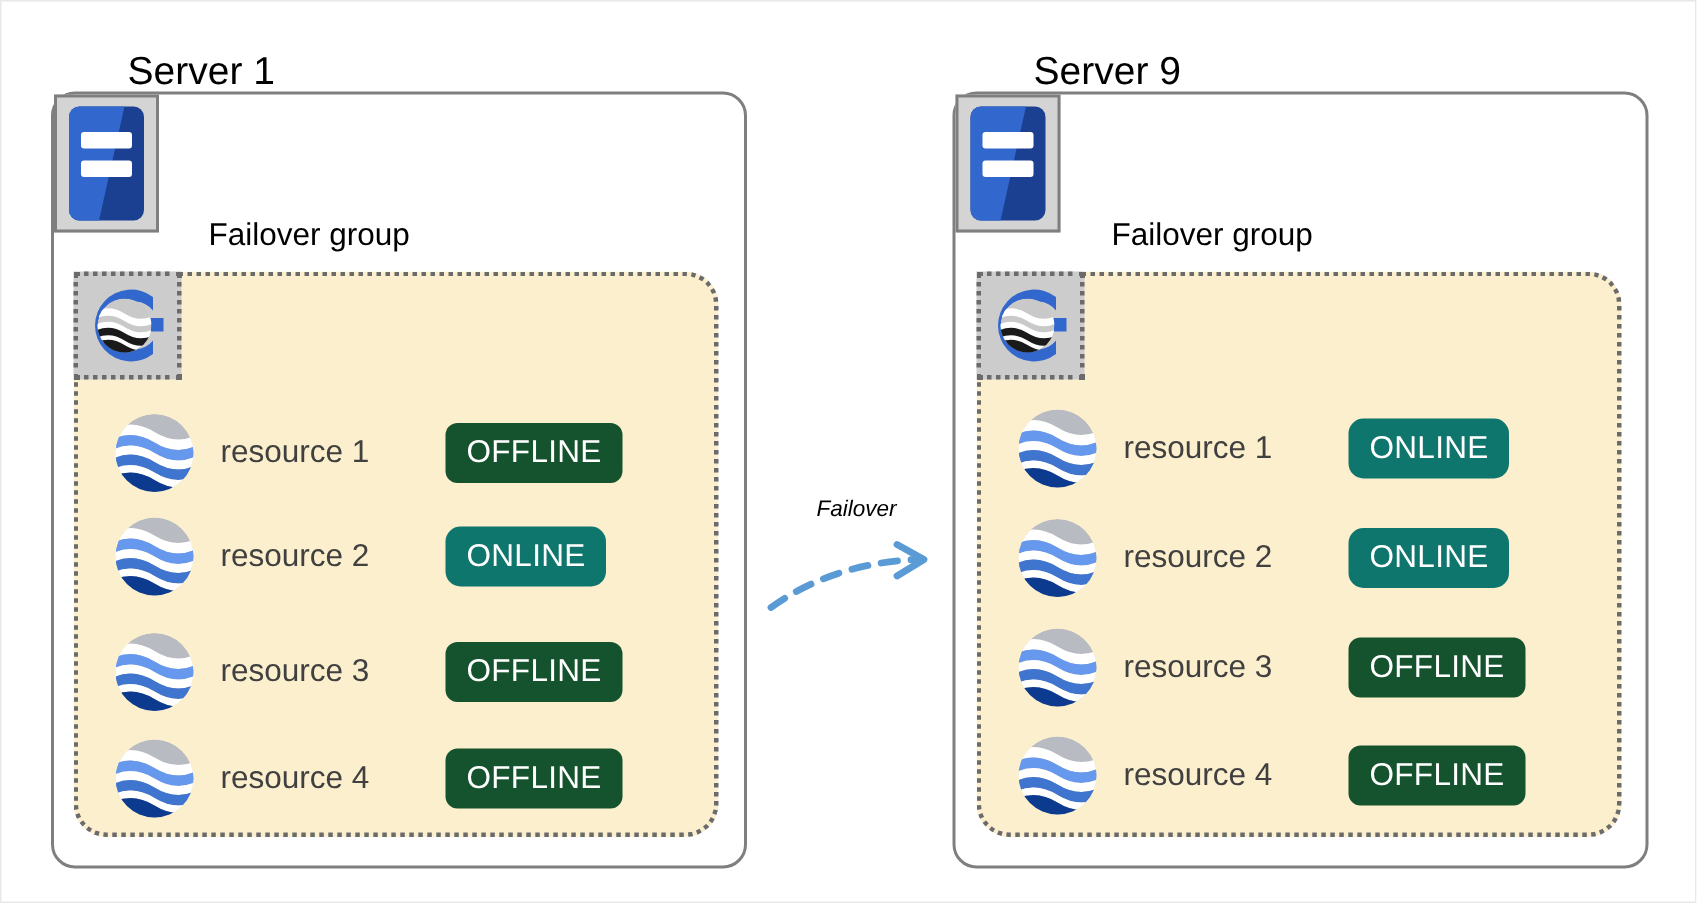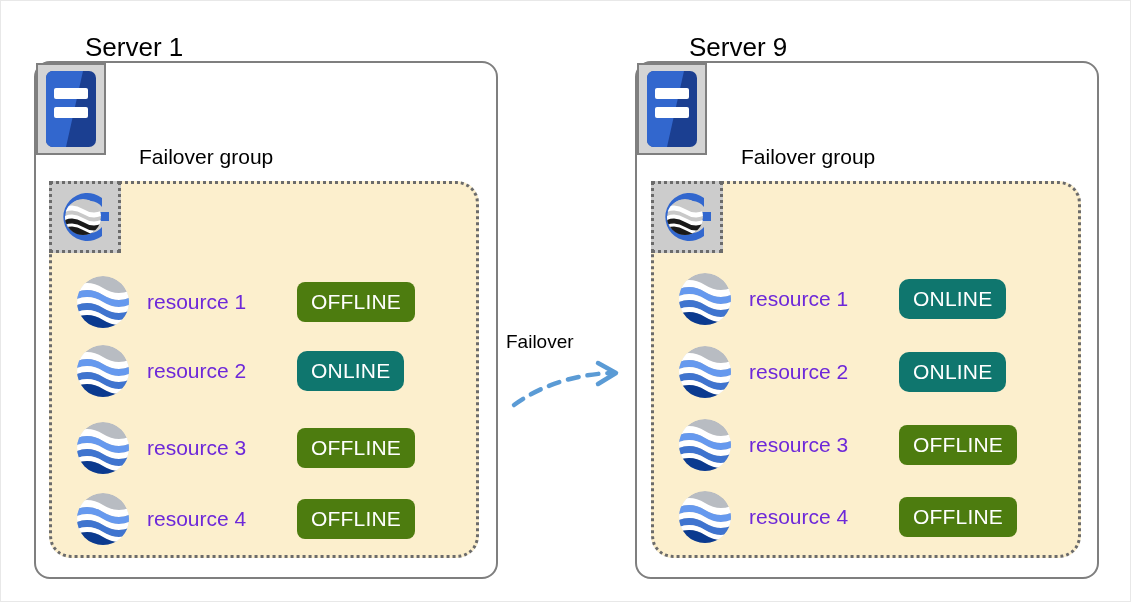--- a/index.html
+++ b/index.html
@@ -79,55 +79,57 @@
     height: 56px;
   }
   .res-icon {
     width: 56px;
     height: 56px;
     flex: 0 0 56px;
   }
   .res-icon svg { display: block; }
   .res-label {
     font-size: 21px;
-    color: #6d28d9;
+    color: #404040;
     white-space: nowrap;
     margin-left: 16px;
     width: 150px;
   }
   .badge {
     display: inline-flex;
     align-items: center;
     justify-content: center;
     height: 40px;
     padding: 0 14px;
     border-radius: 8px;
     color: #ffffff;
     font-size: 21px;
     letter-spacing: 0.2px;
     white-space: nowrap;
     box-sizing: border-box;
   }
-  .badge.offline { background: #4d7c0f; }
+  .badge.offline { background: #14532d; }
   .badge.online  { background: #0f766e; border-radius: 10px; }
 
   
   .transition {
     position: absolute;
     left: 505px;
     top: 330px;
     width: 130px;
     height: 105px;
   }
   .trans-label {
     position: absolute;
-    font-size: 19px;
+    font-size: 15px;
     color: #000000;
     white-space: nowrap;
+    text-align: center;
     width: 130px;
+    font-style: italic;
   }
   .trans-arrow {
     position: absolute;
     left: 0;
     top: 28px;
   }
 </style>
 </head>
 <body>
 

